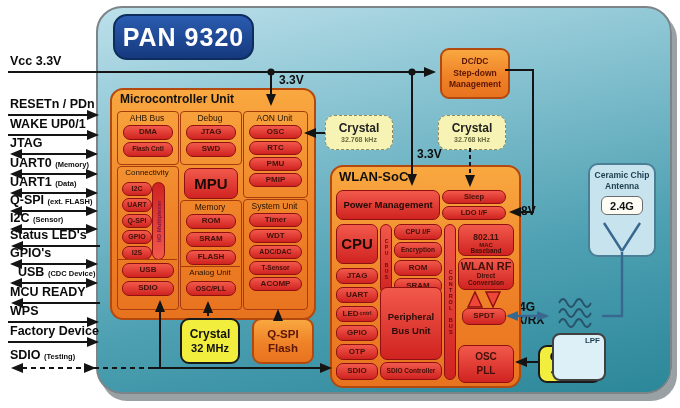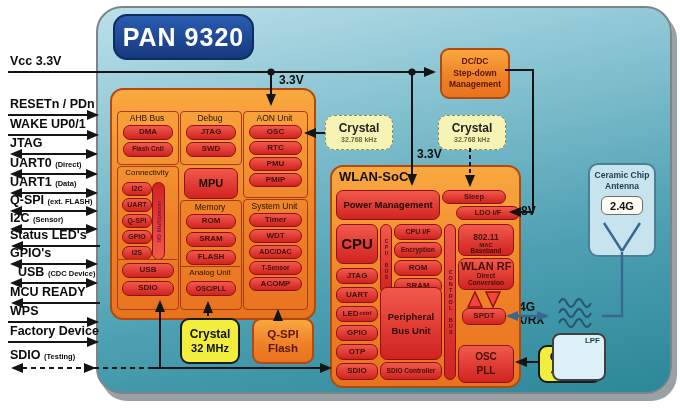--- a/index.html
+++ b/index.html
@@ -43,41 +43,42 @@
   <div class="abs" id="module"></div>
 
   <div class="abs" id="panbox">
     <span>PAN 9320</span>
   </div>
 
   <div class="abs lblrow" style="left:10px;top:55px;"><span>Vcc 3.3V</span></div>
   <div class="abs lblrow" style="left:10px;top:98px;"><span>RESETn / PDn</span></div>
   <div class="abs lblrow" style="left:10px;top:118px;"><span>WAKE UP0/1</span></div>
   <div class="abs lblrow" style="left:10px;top:137px;"><span>JTAG</span></div>
-  <div class="abs lblrow" style="left:10px;top:157px;"><span>UART0</span> <span class="sub">(Direct)</span></div>
+  <div class="abs lblrow" style="left:10px;top:157px;"><span>UART0</span> <span class="sub">(Memory)</span></div>
   <div class="abs lblrow" style="left:10px;top:176px;"><span>UART1</span> <span class="sub">(Data)</span></div>
   <div class="abs lblrow" style="left:10px;top:194px;"><span>Q-SPI</span> <span class="sub">(ext. FLASH)</span></div>
   <div class="abs lblrow" style="left:10px;top:212px;"><span>I2C</span> <span class="sub">(Sensor)</span></div>
   <div class="abs lblrow" style="left:10px;top:229px;"><span>Status LED's</span></div>
   <div class="abs lblrow" style="left:10px;top:247px;"><span>GPIO's</span></div>
   <div class="abs lblrow" style="left:18px;top:266px;"><span>USB</span> <span class="sub">(CDC Device)</span></div>
   <div class="abs lblrow" style="left:10px;top:286px;"><span>MCU READY</span></div>
   <div class="abs lblrow" style="left:10px;top:305px;"><span>WPS</span></div>
   <div class="abs lblrow" style="left:10px;top:325px;"><span>Factory Device</span></div>
   <div class="abs lblrow" style="left:10px;top:349px;"><span>SDIO</span> <span class="sub">(Testing)</span></div>
 
   <div class="abs plabel" style="left:279px;top:74px;">3.3V</div>
   <div class="abs plabel" style="left:417px;top:148px;">3.3V</div>
   <div class="abs plabel" style="left:511px;top:205px;">1.8V</div>
   <div class="abs plabel" style="left:509px;top:301px;">
     <div>2.4G</div>
       <div>TX/RX</div>
   </div>
 
   <div class="abs orange" style="left:110px;top:88px;width:202px;height:228px;"></div>
+  <div class="abs btitle" style="left:120px;top:92px;font-size:12px;">Microcontroller Unit</div>
 
   <div class="abs panel" style="left:117px;top:111px;width:60px;height:52px;"></div>
   <div class="abs hd" style="left:117px;top:114px;width:60px;">AHB Bus</div>
   <div class="abs rb" style="left:123px;top:125px;width:48px;height:13px;">DMA</div>
   <div class="abs rb" style="left:123px;top:142px;width:48px;height:13px;font-size:6.5px;">Flash Cntl</div>
 
   <div class="abs panel" style="left:180px;top:111px;width:60px;height:52px;"></div>
   <div class="abs hd" style="left:180px;top:114px;width:60px;">Debug</div>
   <div class="abs rb" style="left:186px;top:125px;width:48px;height:13px;">JTAG</div>
   <div class="abs rb" style="left:186px;top:142px;width:48px;height:13px;">SWD</div>
@@ -94,21 +95,21 @@
   <div class="abs rb" style="left:122px;top:182px;width:28px;height:12px;font-size:7px;">I2C</div>
   <div class="abs rb" style="left:122px;top:198px;width:28px;height:12px;font-size:7px;">UART</div>
   <div class="abs rb" style="left:122px;top:214px;width:28px;height:12px;font-size:7px;">Q-SPI</div>
   <div class="abs rb" style="left:122px;top:230px;width:28px;height:12px;font-size:7px;">GPIO</div>
   <div class="abs rb" style="left:122px;top:246px;width:28px;height:12px;font-size:7px;">I2S</div>
   <div class="abs rb muxtext" style="left:152px;top:182px;width:11px;height:76px;font-size:6px;">I/O Multiplexer</div>
   <div class="abs divline" style="left:117px;top:259px;width:60px;"></div>
   <div class="abs rb" style="left:122px;top:263px;width:50px;height:13px;">USB</div>
   <div class="abs rb" style="left:122px;top:281px;width:50px;height:13px;">SDIO</div>
 
-  <div class="abs rb" style="left:184px;top:168px;width:52px;height:29px;font-size:11px;color:#1b0a06;">MPU</div>
+  <div class="abs rb" style="left:184px;top:168px;width:52px;height:29px;font-size:15px;color:#1b0a06;">MPU</div>
 
   <div class="abs panel" style="left:180px;top:200px;width:60px;height:108px;"></div>
   <div class="abs hd" style="left:180px;top:203px;width:60px;">Memory</div>
   <div class="abs rb" style="left:186px;top:214px;width:48px;height:13px;">ROM</div>
   <div class="abs rb" style="left:186px;top:232px;width:48px;height:13px;">SRAM</div>
   <div class="abs rb" style="left:186px;top:250px;width:48px;height:13px;">FLASH</div>
   <div class="abs divline" style="left:180px;top:266px;width:60px;"></div>
   <div class="abs hd" style="left:180px;top:269px;width:60px;font-size:8px;">Analog Unit</div>
   <div class="abs rb" style="left:186px;top:281px;width:48px;height:13px;font-size:7px;">OSC/PLL</div>
 
@@ -142,21 +143,21 @@
   <div class="abs cream" style="left:438px;top:115px;width:66px;height:33px;">
     <div style="font-size:12px;">Crystal</div>
     <div style="font-size:7px;color:#6a6a40;">32.768 kHz</div>
   </div>
 
   <div class="abs orange" style="left:330px;top:165px;width:187px;height:219px;"></div>
   <div class="abs btitle" style="left:339px;top:169px;font-size:13px;">WLAN-SoC</div>
 
   <div class="abs rb" style="left:336px;top:190px;width:102px;height:28px;font-size:9.5px;color:#200a06;">Power Management</div>
   <div class="abs rb" style="left:442px;top:190px;width:62px;height:12px;font-size:7.5px;">Sleep</div>
-  <div class="abs rb" style="left:456px;top:206px;width:62px;height:12px;font-size:7.5px;">LDO I/F</div>
+  <div class="abs rb" style="left:442px;top:206px;width:62px;height:12px;font-size:7.5px;">LDO I/F</div>
 
   <div class="abs rb" style="left:336px;top:224px;width:40px;height:38px;font-size:15px;color:#1b0a06;">CPU</div>
   <div class="abs rb vtext" style="left:380px;top:224px;width:10px;height:68px;font-size:5px;">CPU BUS</div>
   <div class="abs rb" style="left:394px;top:224px;width:46px;height:14px;font-size:7px;">CPU I/F</div>
   <div class="abs rb" style="left:394px;top:242px;width:46px;height:14px;font-size:6.5px;">Encryption</div>
   <div class="abs rb" style="left:394px;top:260px;width:46px;height:14px;">ROM</div>
   <div class="abs rb" style="left:394px;top:278px;width:46px;height:14px;">SRAM</div>
   <div class="abs rb vtext" style="left:444px;top:224px;width:10px;height:154px;font-size:5.5px;">CONTROL BUS</div>
 
   <div class="abs rb" style="left:458px;top:224px;width:54px;height:30px;justify-content:flex-end;">

